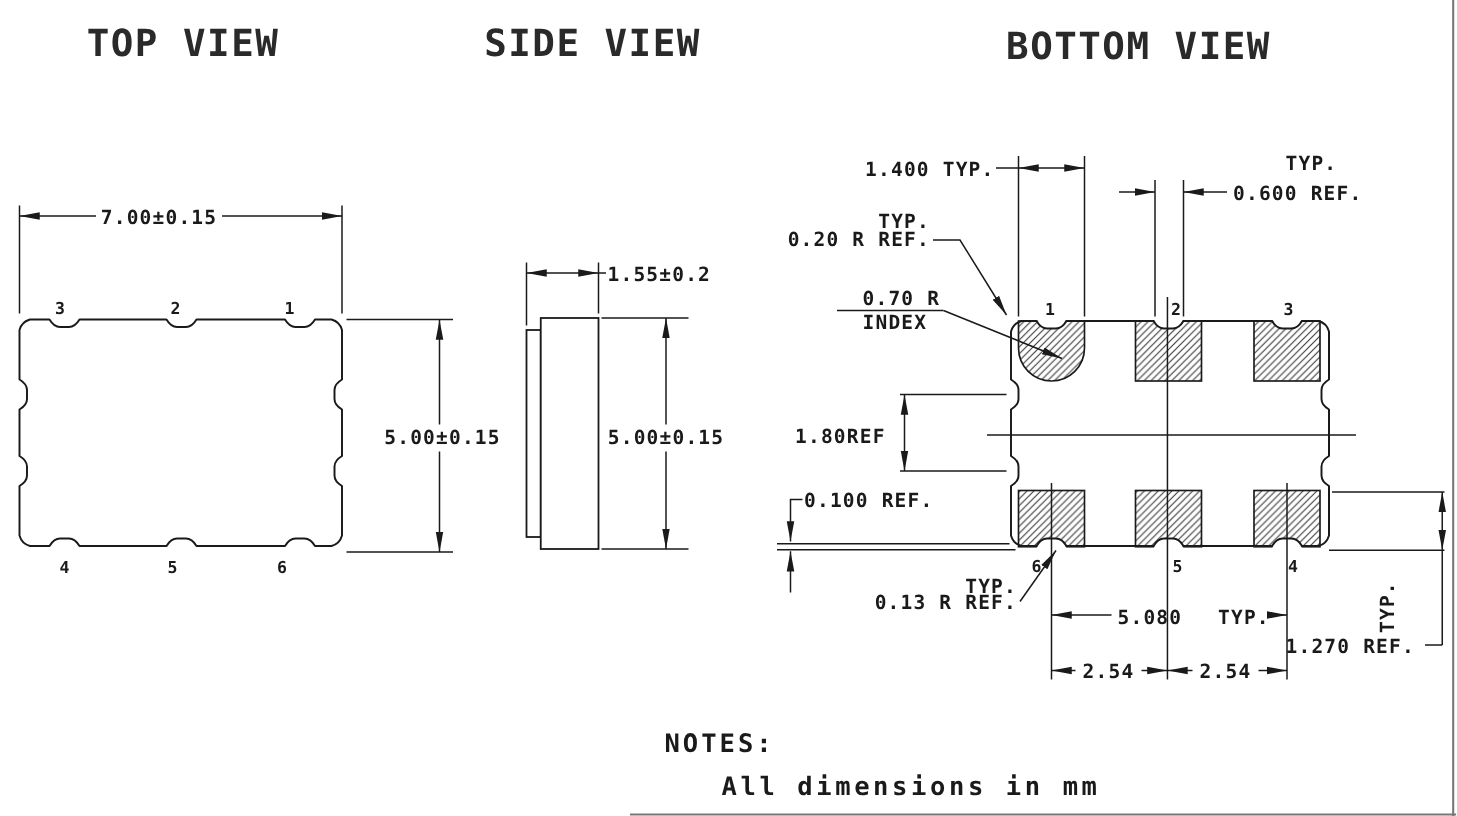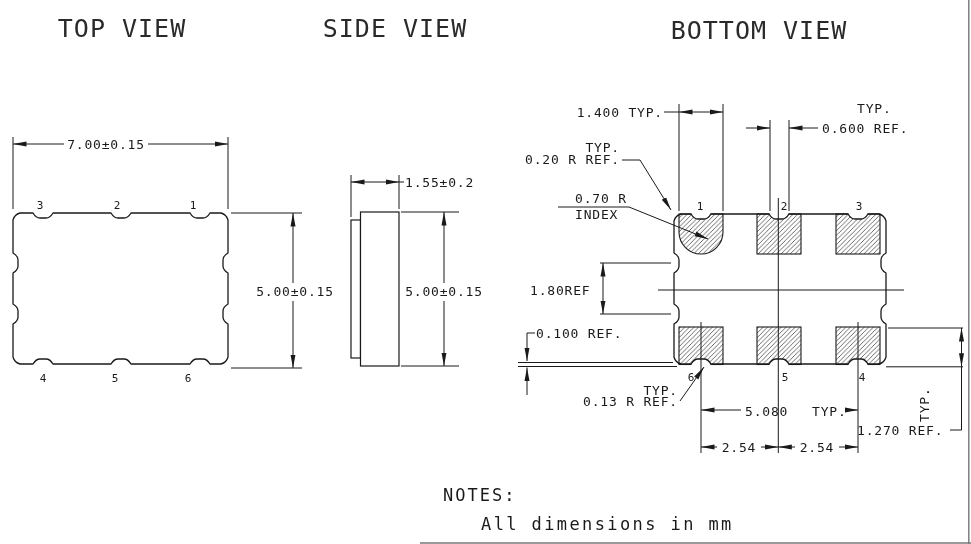--- a/index.html
+++ b/index.html
@@ -1,16 +1,16 @@
 <!DOCTYPE html>
 <html><head>
 <meta charset="utf-8">
 <style>
   html,body{margin:0;padding:0;background:#fff;}
-  .canvas{position:relative;width:971px;height:544px;background:#fff;overflow:hidden;}
+  .canvas{position:relative;width:971px;height:544px;background:#fff;overflow:hidden;font-weight:bold;}
   svg{display:block;}
   text{fill:#1a1a1a;font-family:"DejaVu Sans Mono","Liberation Mono",monospace;}
   .title{font-size:25px;letter-spacing:1px;fill:#2a2a2a;}
   .dt{font-size:13px;letter-spacing:0.8px;}
   .pn{font-size:11px;}
   .note{font-size:17px;letter-spacing:2px;}
   .note2{font-size:17px;letter-spacing:2.4px;}
   .mid{text-anchor:middle;}
   .end{text-anchor:end;}
   .ln{stroke:#1a1a1a;stroke-width:1;fill:none;stroke-linecap:butt;}

